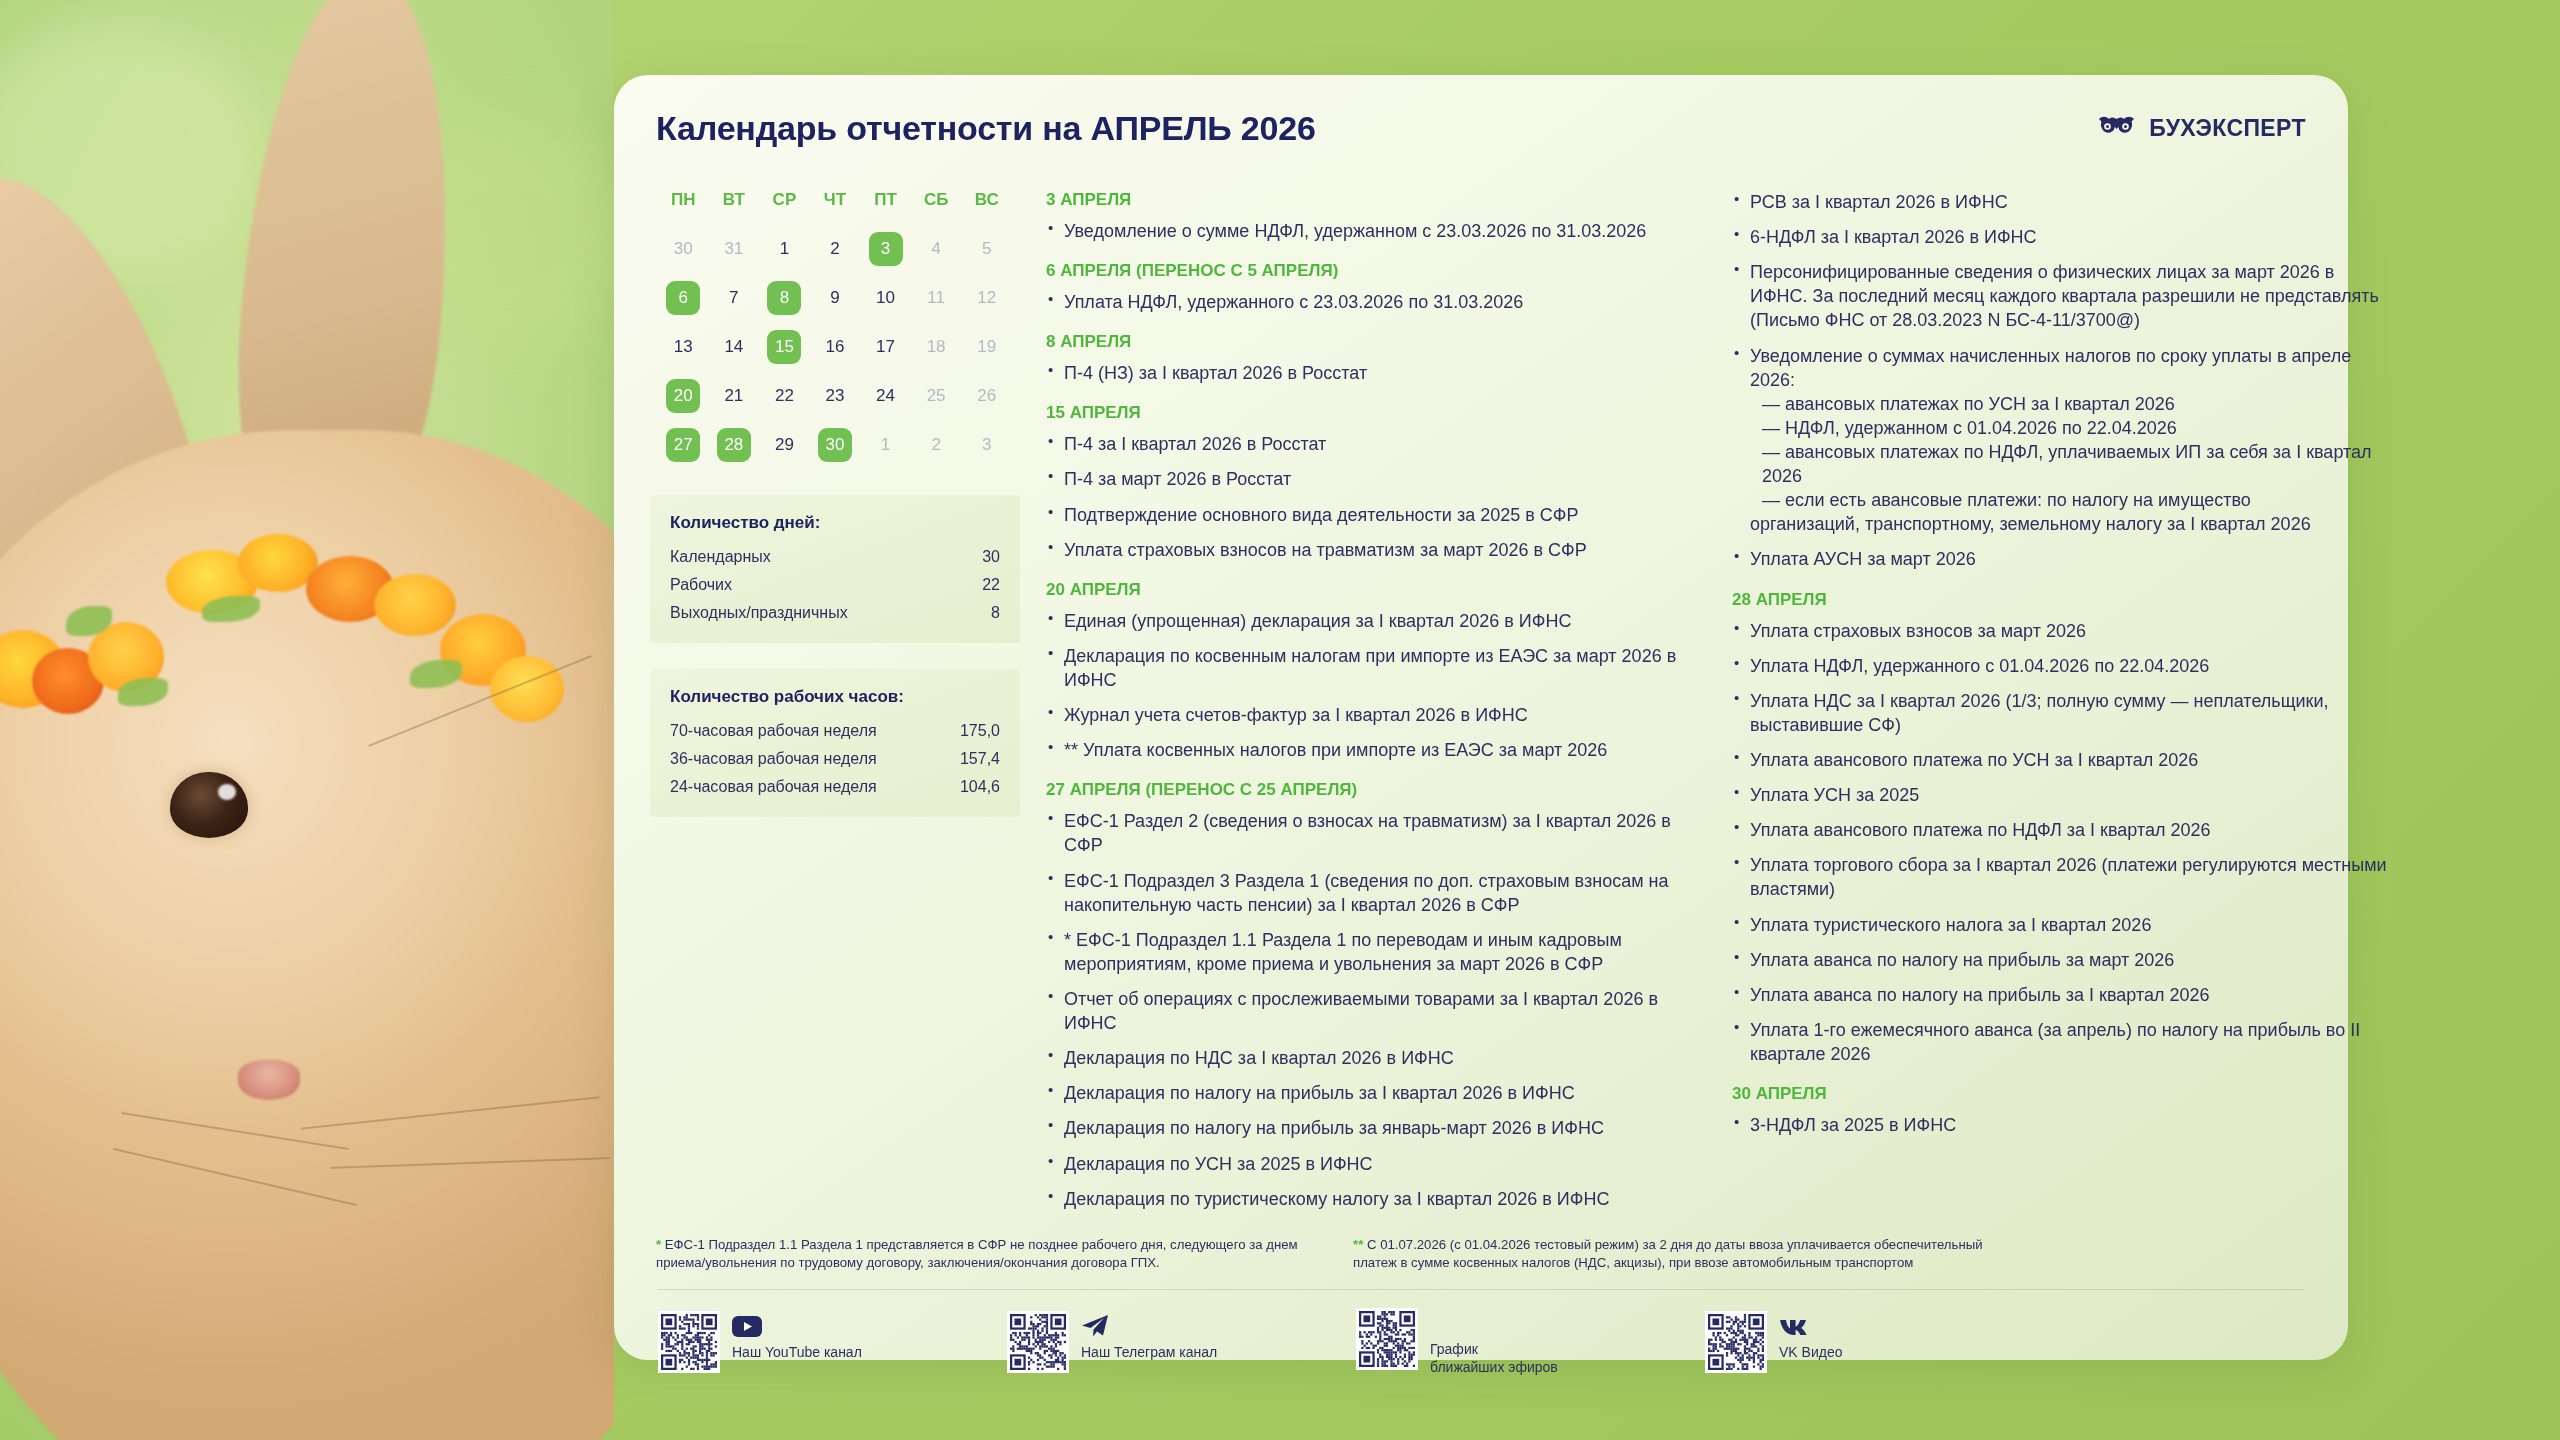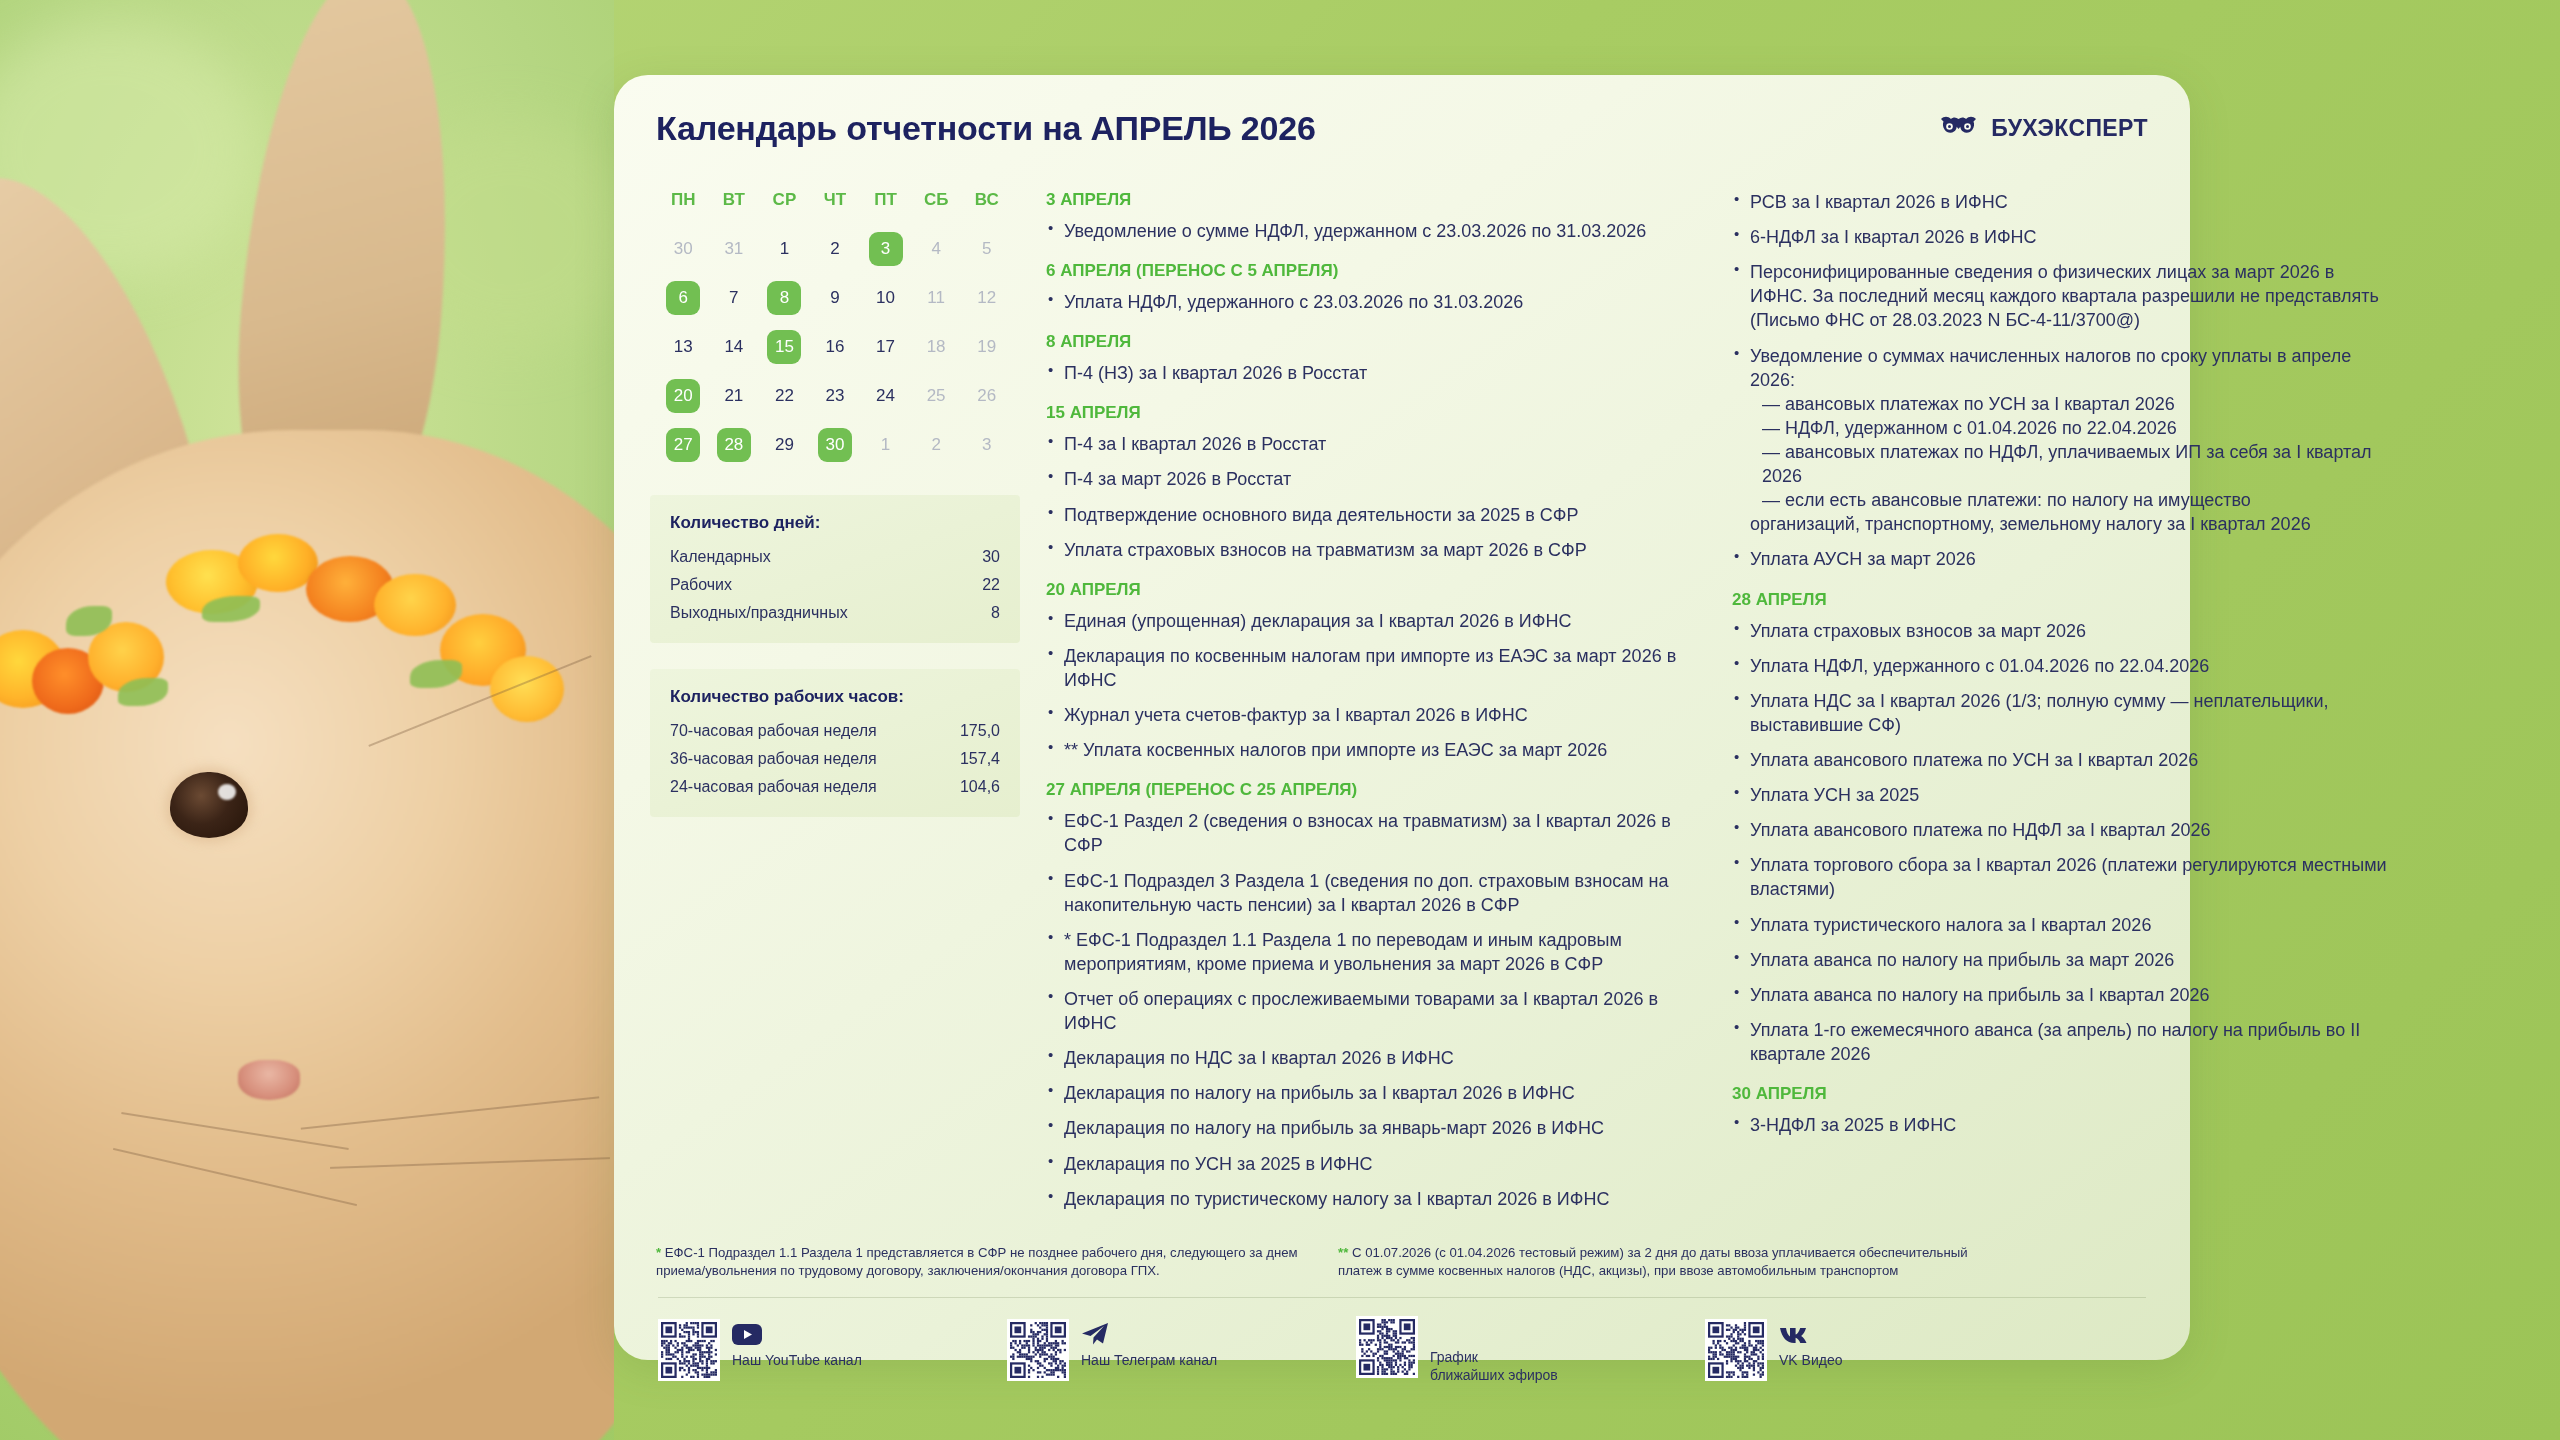--- a/index.html
+++ b/index.html
@@ -55,21 +55,21 @@
     background: radial-gradient(ellipse at 50% 35%, #e9b7a4 0%, #d78f7c 60%, #bf6e5d 100%);
     filter: blur(1.2px);
   }
   .wreath { position: absolute; left: -30px; top: 560px; width: 620px; height: 190px; }
   .flower { position: absolute; border-radius: 50%; filter: blur(.9px); }
   .leaf { position: absolute; border-radius: 60% 20% 60% 20%; background: #8fbf55; filter: blur(1.2px); opacity: .9; }
   .whisker { position: absolute; height: 2px; background: rgba(120,90,60,.35); filter: blur(.6px); }
 
   
   #card {
-    position: absolute; left: 614px; top: 75px; width: 1576px; height: 1285px;
+    position: absolute; left: 614px; top: 75px; width: 1734px; height: 1285px;
     border-radius: 34px;
     background: linear-gradient(145deg, #fafcf0 0%, #f4f8e6 30%, #eaf2d8 62%, #dde9c4 100%);
     box-shadow: 0 10px 40px rgba(90,120,50,.18);
     padding: 28px 36px 0 36px;
   }
 
   
   .card-head { display: flex; align-items: center; justify-content: space-between; padding: 6px 6px 0 6px; }
   .card-title { font-size: 34px; font-weight: bold; color: #1d2260; letter-spacing: -.2px; }
   .brand { display: flex; align-items: flex-start; gap: 12px; }
@@ -108,21 +108,21 @@
   ul.events li {
     position: relative; padding-left: 18px; margin-bottom: 11px;
     font-size: 18px; line-height: 1.34; color: #2b3060;
   }
   ul.events li::before {
     content: "•"; position: absolute; left: 2px; top: -1px; color: #2b3060; font-size: 15px;
   }
   ul.events li .sub { display: block; padding-left: 12px; }
 
   
-  .footnotes { display: flex; gap: 22px; margin-top: 22px; padding: 0 6px; }
+  .footnotes { display: flex; gap: 37px; margin-top: 14px; padding: 0 6px; }
   .fn { width: 660px; flex: 0 0 660px; font-size: 13.2px; line-height: 1.42; color: #2b3060; }
   .fn .star { color: #4fb83c; font-weight: bold; }
   .divider { height: 1px; background: rgba(90,110,60,.20); margin: 16px 8px 0 8px; }
 
   
   .social { display: flex; align-items: center; gap: 4px; padding: 18px 8px 0 8px; }
   .sitem { display: flex; align-items: flex-start; gap: 12px; width: 345px; }
   .qr { width: 62px; height: 62px; flex: 0 0 62px; background: #fff; padding: 3px; }
   .qr svg { display: block; }
   .sbody { padding-top: 2px; }

